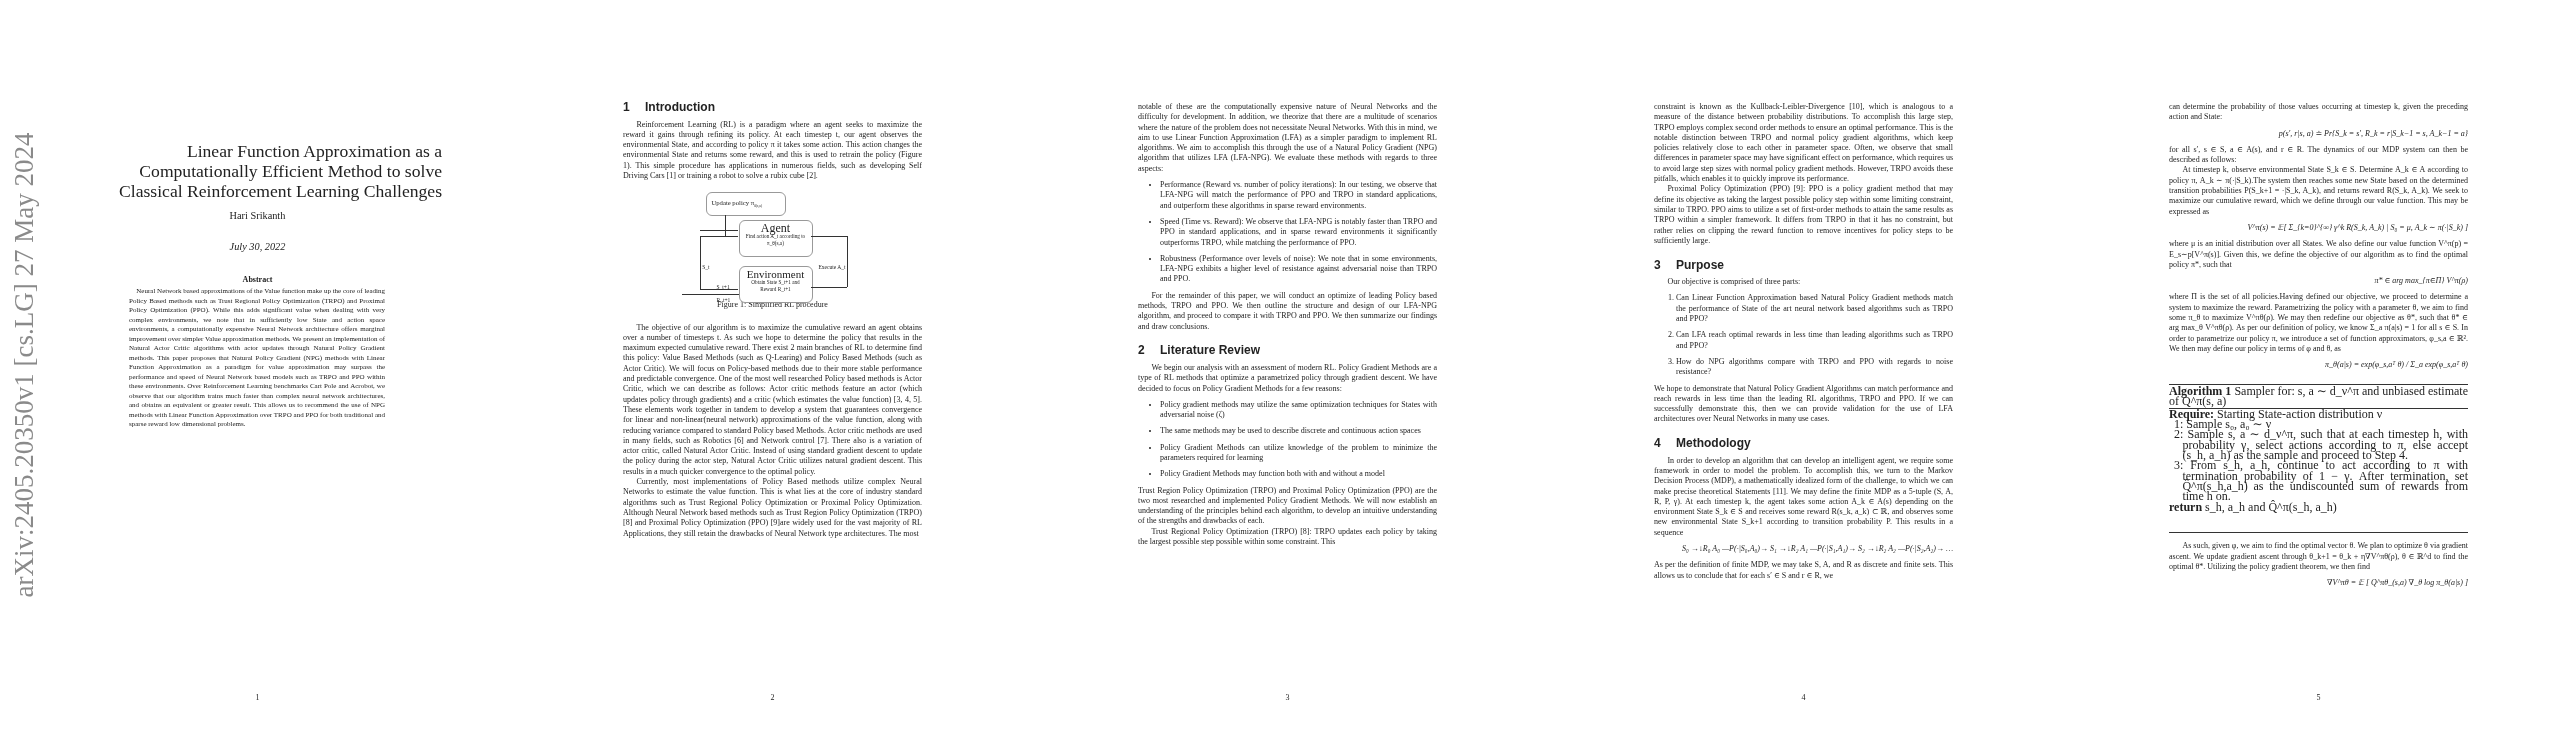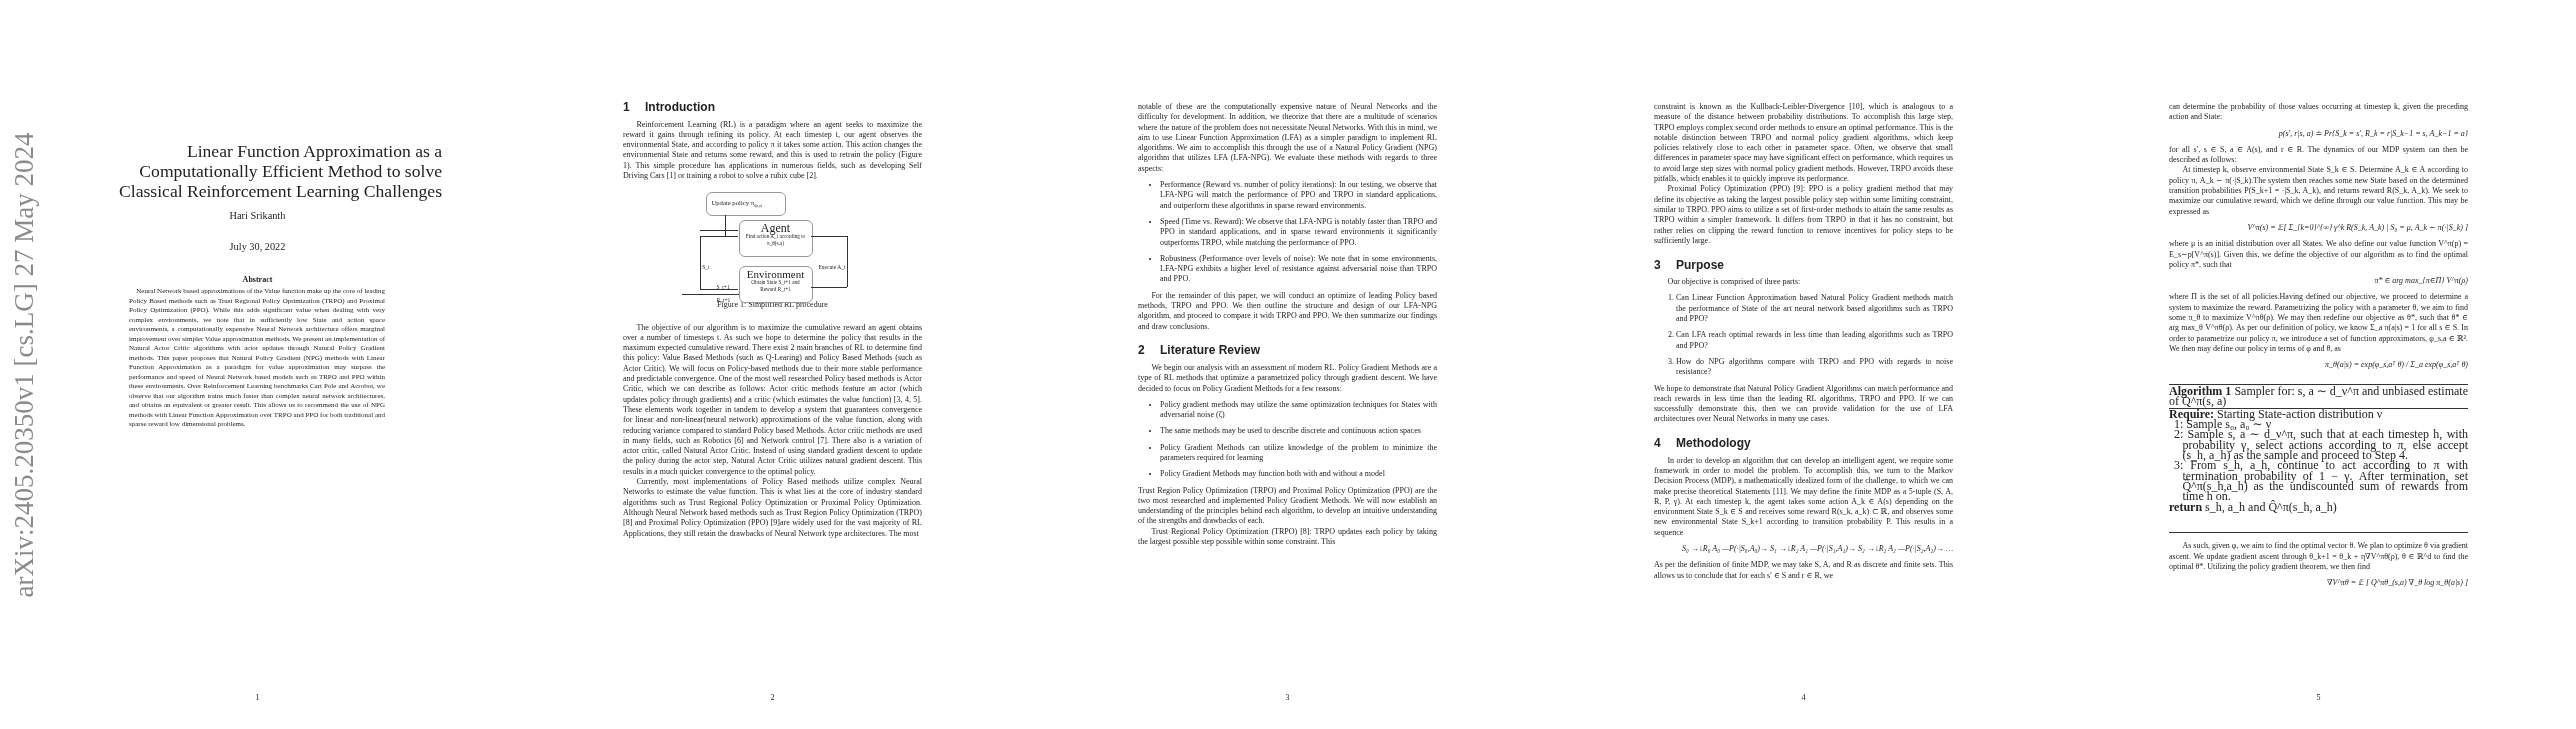--- a/index.html
+++ b/index.html
@@ -8,21 +8,21 @@
   .page { position:absolute; top:0; width:515px; height:729px; background:#fff; }
   .p1 { left:0; } .p2 { left:515px; } .p3 { left:1030px; } .p4 { left:1546px; } .p5 { left:2061px; }
   .col { position:absolute; left:108px; top:102px; width:299px; font-size:8px; line-height:10.3px; text-align:justify; }
   .pagenum { position:absolute; top:693px; width:515px; text-align:center; font-size:8px; left:0; }
   .arxiv { position:absolute; left:8.5px; top:365px; transform:translate(-50%,-50%) rotate(-90deg);
            transform-origin:center; white-space:nowrap; font-family:"Liberation Serif",serif;
            font-size:27px; color:#8a8a8a; left:24px; }
   .title { position:absolute; left:73px; top:141px; width:369px; text-align:right;
            font-size:17.6px; line-height:20px; font-weight:normal; }
   .author { position:absolute; left:0; width:515px; top:210px; text-align:center; font-size:10.3px; }
-  .date { position:absolute; left:0; width:515px; top:241px; text-align:center; font-size:10.3px; }
+  .date { position:absolute; left:0; width:515px; top:241px; text-align:center; font-size:10.3px;font-style:italic; }
   .abs-h { position:absolute; left:0; width:515px; top:275px; text-align:center; font-size:8px; font-weight:bold; }
   .abs { position:absolute; left:129px; top:287px; width:256px; font-size:7px; line-height:9.5px; text-align:justify; text-indent:7.3px; }
   h2 { font-family:Liberation Sans, sans-serif; font-size:12px; font-weight:bold; margin:0 0 7.3px 0; }
   h2 .num { display:inline-block; width:22px; }
   p { margin:0; text-indent:13.4px; }
   p.noind { text-indent:0; }
   ul, ol { margin:6px 0 6px 0; padding-left:22px; }
   li { margin-bottom:6px; }
   .sp { height:13.4px; }
   .fig { position:relative; width:182px; height:103px; margin:11px auto 3.6px auto; }

